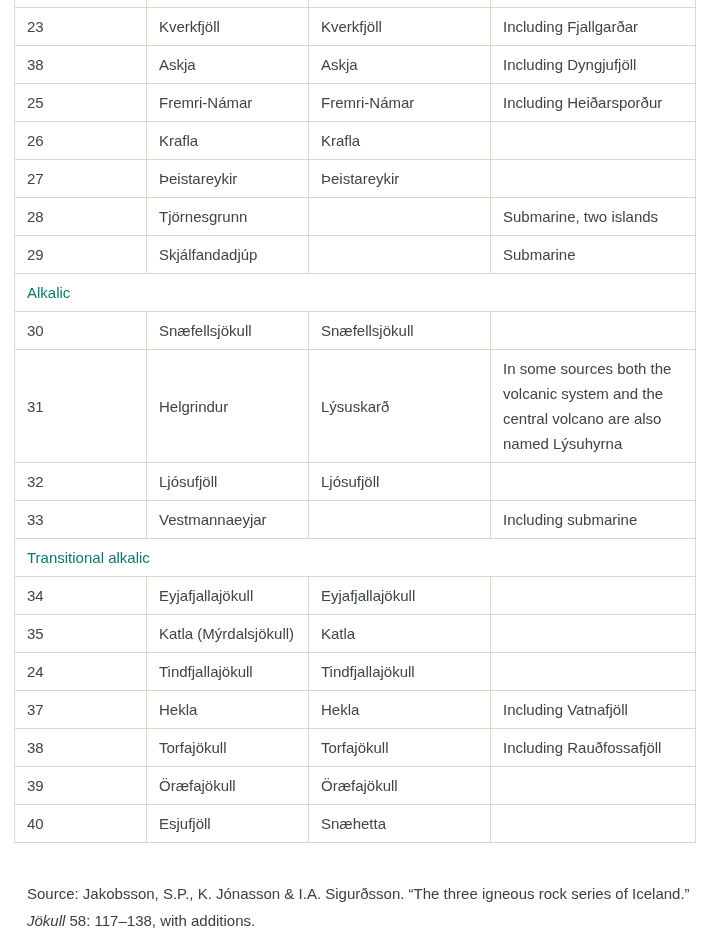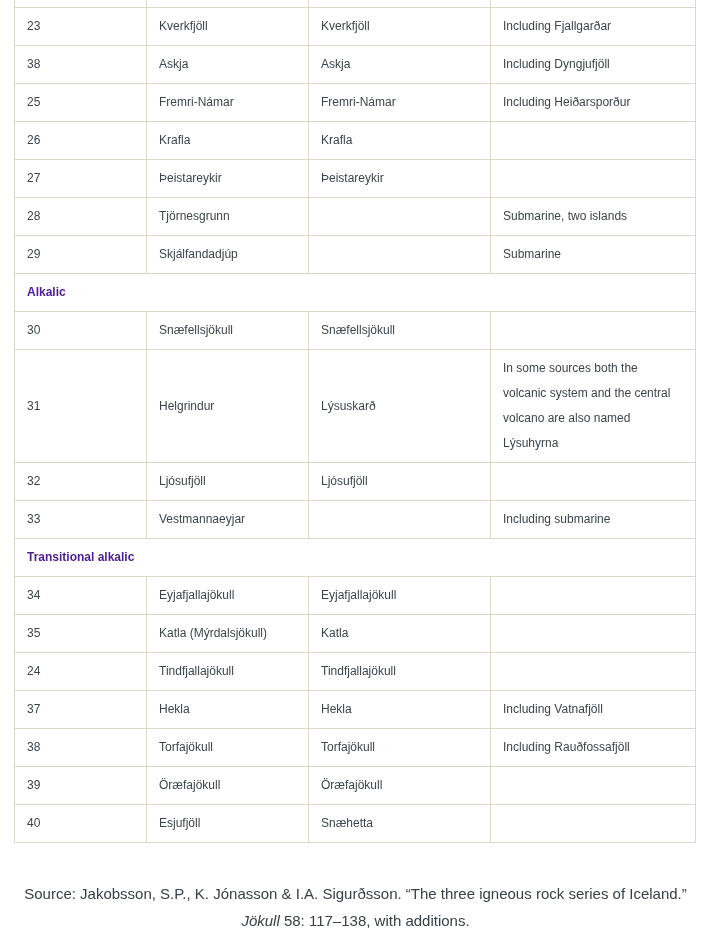--- a/index.html
+++ b/index.html
@@ -14,48 +14,47 @@
   }
   .table-wrap {
     position: absolute;
     left: 14px;
     top: 0;
   }
   table.volcano-table {
     border-collapse: collapse;
     table-layout: fixed;
     width: 681px;
-    font-size: 12px;
+    font-size: 15px;
   }
   table.volcano-table td {
     border: 1px solid #dcd9cb;
     padding: 6px 12px;
     line-height: 25px;
     vertical-align: middle;
     overflow: hidden;
   }
   tr.cutoff-row td {
     border-top: none;
     height: 7px;
     padding: 0;
     line-height: 7px;
   }
   tr.section-row td {
-    font-weight: bold;
-    color: #4c1d95;
+    font-weight: normal;
+    color: #0f766e;
   }
   .source-note {
     position: absolute;
-    left: 8px;
+    left: 27px;
     top: 880px;
     width: 695px;
     font-size: 15px;
     line-height: 27px;
     color: #3a4046;
-    text-align: center;
   }
   .source-note i {
     font-style: italic;
   }
 </style>
 </head>
 <body>
 
 <div class="table-wrap">
   <table class="volcano-table">

